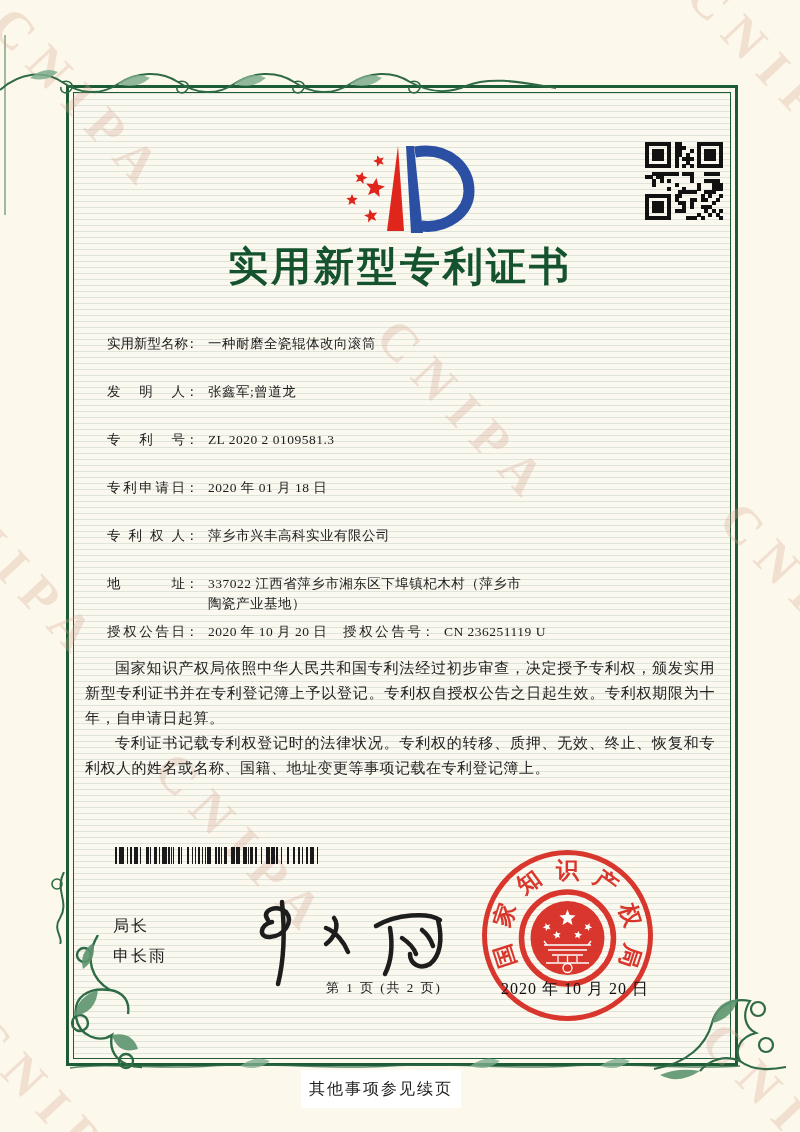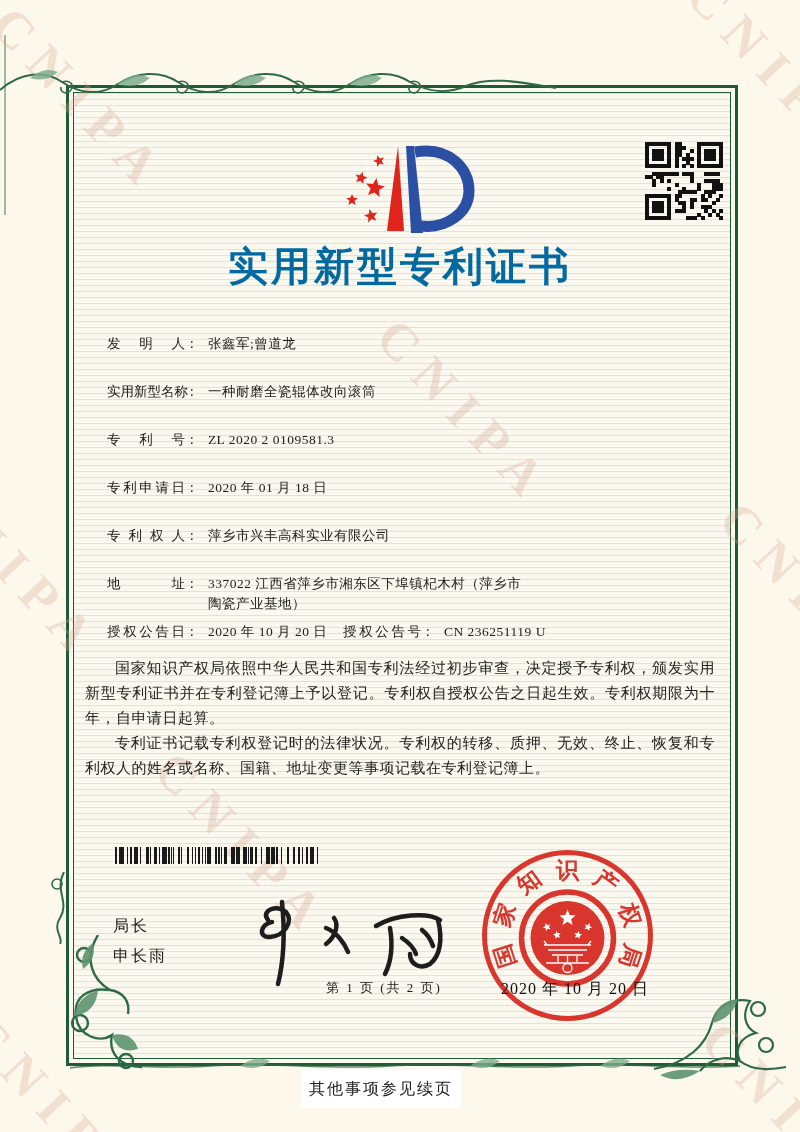--- a/index.html
+++ b/index.html
@@ -29,21 +29,21 @@
       #faf8ef;
   }
   .ornament{position:absolute;z-index:3;pointer-events:none;}
   
   .content{position:absolute;inset:0;z-index:4;}
   .cert-no{position:absolute;left:104px;top:139px;font-size:15px;letter-spacing:3px;}
   .logo{position:absolute;left:340px;top:138px;width:140px;height:102px;}
   .qr{position:absolute;left:645px;top:142px;width:78px;height:78px;}
   .title{
     position:absolute;left:0;top:239px;width:800px;text-align:center;
-    font-size:40px;font-weight:bold;letter-spacing:3px;color:#0369a1;
+    font-size:40px;font-weight:bold;letter-spacing:3px;color:#14532d;
   }
   .fields{position:absolute;left:107px;top:334px;width:560px;font-size:13.5px;}
   .frow{line-height:20px;margin-bottom:28px;position:relative;white-space:nowrap;}
   .frow.addr{margin-bottom:8px;white-space:normal;}
   .flabel{display:inline-block;width:78px;text-align:justify;text-align-last:justify;vertical-align:top;}
   .fcolon{display:inline-block;vertical-align:top;}
   .fvalue{display:inline-block;margin-left:6px;vertical-align:top;letter-spacing:0.5px;}
   .frow.addr .fvalue{width:316px;white-space:normal;}
   .pair2{position:absolute;left:236px;top:0;}
   .body-text{
@@ -364,26 +364,26 @@
       <rect x="44.57" y="74.29" width="4" height="4" fill="#111"></rect>
       <rect x="48.29" y="74.29" width="4" height="4" fill="#111"></rect>
       <rect x="55.71" y="74.29" width="4" height="4" fill="#111"></rect>
       <rect x="74.29" y="74.29" width="4" height="4" fill="#111"></rect>
     </svg>
 
   <div class="title">实用新型专利证书</div>
 
   <div class="fields">
     <div class="frow">
+      <span class="flabel">实用新型名称</span><span class="fcolon">：</span>
+      <span class="fvalue">一种耐磨全瓷辊体改向滚筒</span>
+    </div>
+    <div class="frow">
       <span class="flabel">发明人</span><span class="fcolon">：</span>
       <span class="fvalue">张鑫军;曾道龙</span>
-    </div>
-    <div class="frow">
-      <span class="flabel">实用新型名称</span><span class="fcolon">：</span>
-      <span class="fvalue">一种耐磨全瓷辊体改向滚筒</span>
     </div>
     <div class="frow">
       <span class="flabel">专利号</span><span class="fcolon">：</span>
       <span class="fvalue">ZL 2020 2 0109581.3</span>
     </div>
     <div class="frow">
       <span class="flabel">专利申请日</span><span class="fcolon">：</span>
       <span class="fvalue">2020 年 01 月 18 日</span>
     </div>
     <div class="frow">

